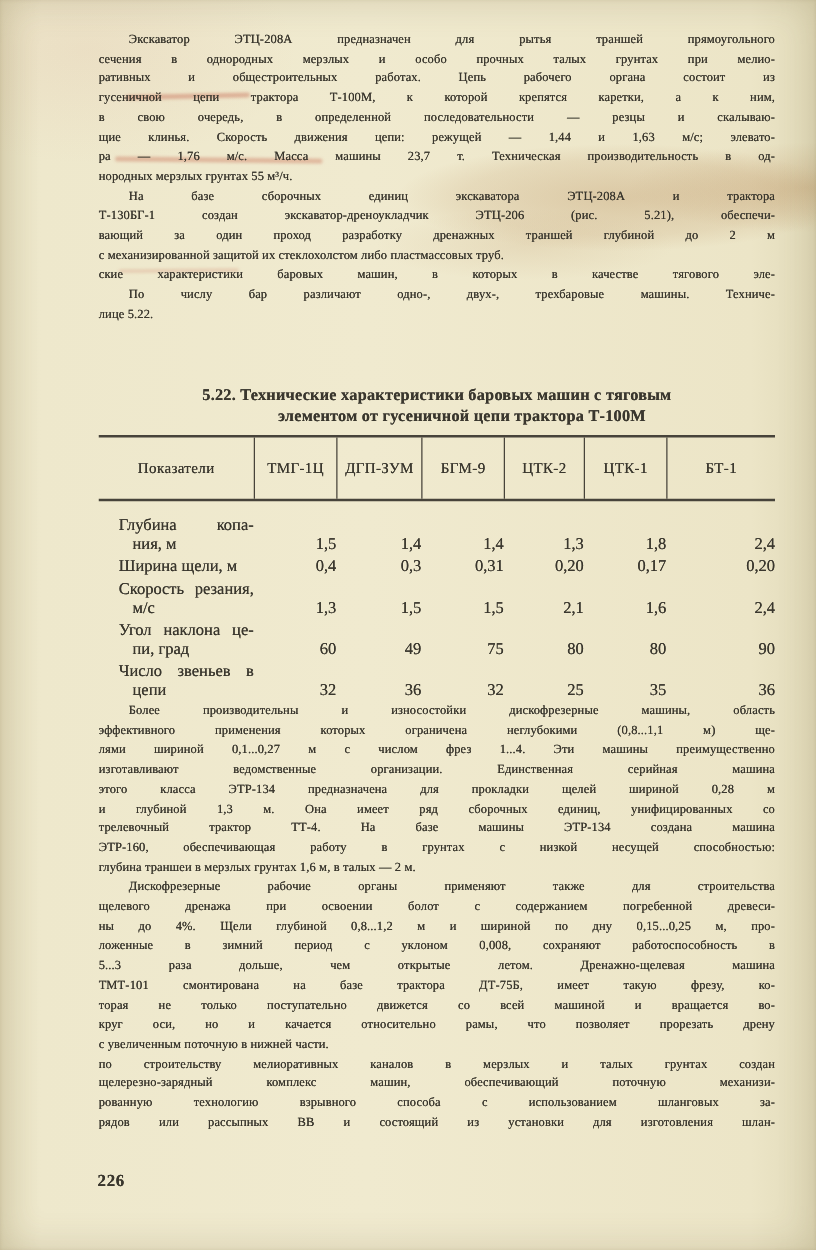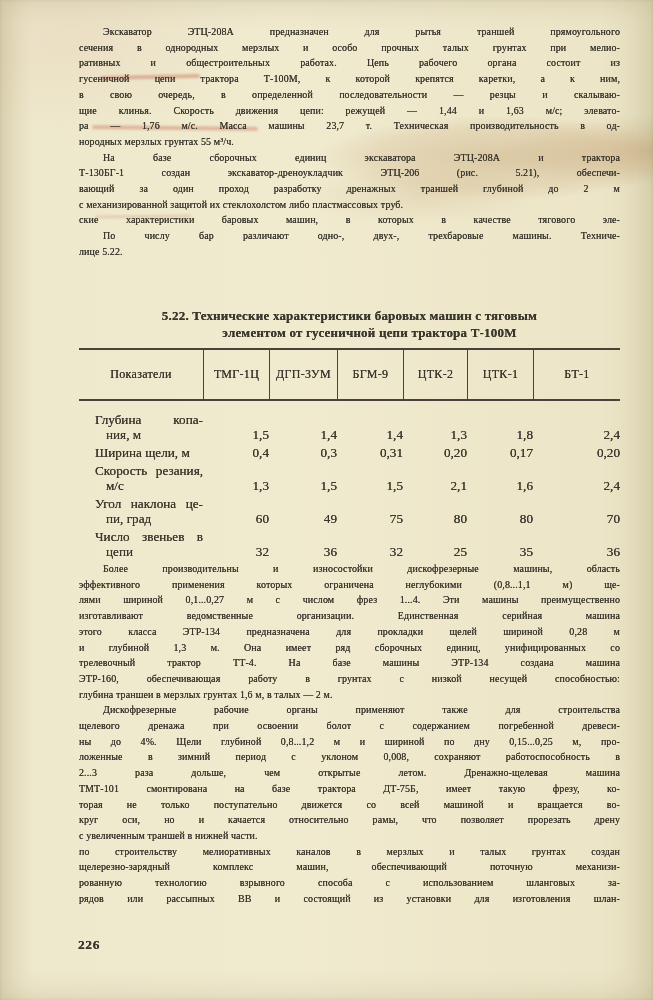--- a/index.html
+++ b/index.html
@@ -161,21 +161,21 @@
         <div class="trow">
           <div class="tlabel">
             <div class="lab-line">Угол наклона це-</div>
             <div class="lab-line lab-end lab-cont">пи, град</div>
           </div>
           <div class="tval">60</div>
           <div class="tval">49</div>
           <div class="tval">75</div>
           <div class="tval">80</div>
           <div class="tval">80</div>
-          <div class="tval">70</div>
+          <div class="tval">90</div>
         </div>
         <div class="trow">
           <div class="tlabel">
             <div class="lab-line">Число звеньев в</div>
             <div class="lab-line lab-end lab-cont">цепи</div>
           </div>
           <div class="tval">32</div>
           <div class="tval">36</div>
           <div class="tval">32</div>
           <div class="tval">25</div>
@@ -195,25 +195,25 @@
         <div class="line">и глубиной 1,3 м. Она имеет ряд сборочных единиц, унифицированных со</div>
         <div class="line">трелевочный трактор ТТ-4. На базе машины ЭТР-134 создана машина</div>
         <div class="line">ЭТР-160, обеспечивающая работу в грунтах с низкой несущей способностью:</div>
         <div class="line end">глубина траншеи в мерзлых грунтах 1,6 м, в талых — 2 м.</div>
       </div>
       <div class="para">
         <div class="line first">Дискофрезерные рабочие органы применяют также для строительства</div>
         <div class="line">щелевого дренажа при освоении болот с содержанием погребенной древеси-</div>
         <div class="line">ны до 4%. Щели глубиной 0,8...1,2 м и шириной по дну 0,15...0,25 м, про-</div>
         <div class="line">ложенные в зимний период с уклоном 0,008, сохраняют работоспособность в</div>
-        <div class="line">2...3 раза дольше, чем открытые летом. Дренажно-щелевая машина</div>
+        <div class="line">5...3 раза дольше, чем открытые летом. Дренажно-щелевая машина</div>
         <div class="line">ТМТ-101 смонтирована на базе трактора ДТ-75Б, имеет такую фрезу, ко-</div>
         <div class="line">торая не только поступательно движется со всей машиной и вращается во-</div>
         <div class="line">круг оси, но и качается относительно рамы, что позволяет прорезать дрену</div>
-        <div class="line end">с увеличенным траншей в нижней части.</div>
+        <div class="line end">с увеличенным поточную в нижней части.</div>
       </div>
       <div class="para">
         <div class="line">по строительству мелиоративных каналов в мерзлых и талых грунтах создан</div>
         <div class="line">щелерезно-зарядный комплекс машин, обеспечивающий поточную механизи-</div>
         <div class="line">рованную технологию взрывного способа с использованием шланговых за-</div>
         <div class="line">рядов или рассыпных ВВ и состоящий из установки для изготовления шлан-</div>
       </div>
     </div>
 
   <div class="pagenum">226</div>

